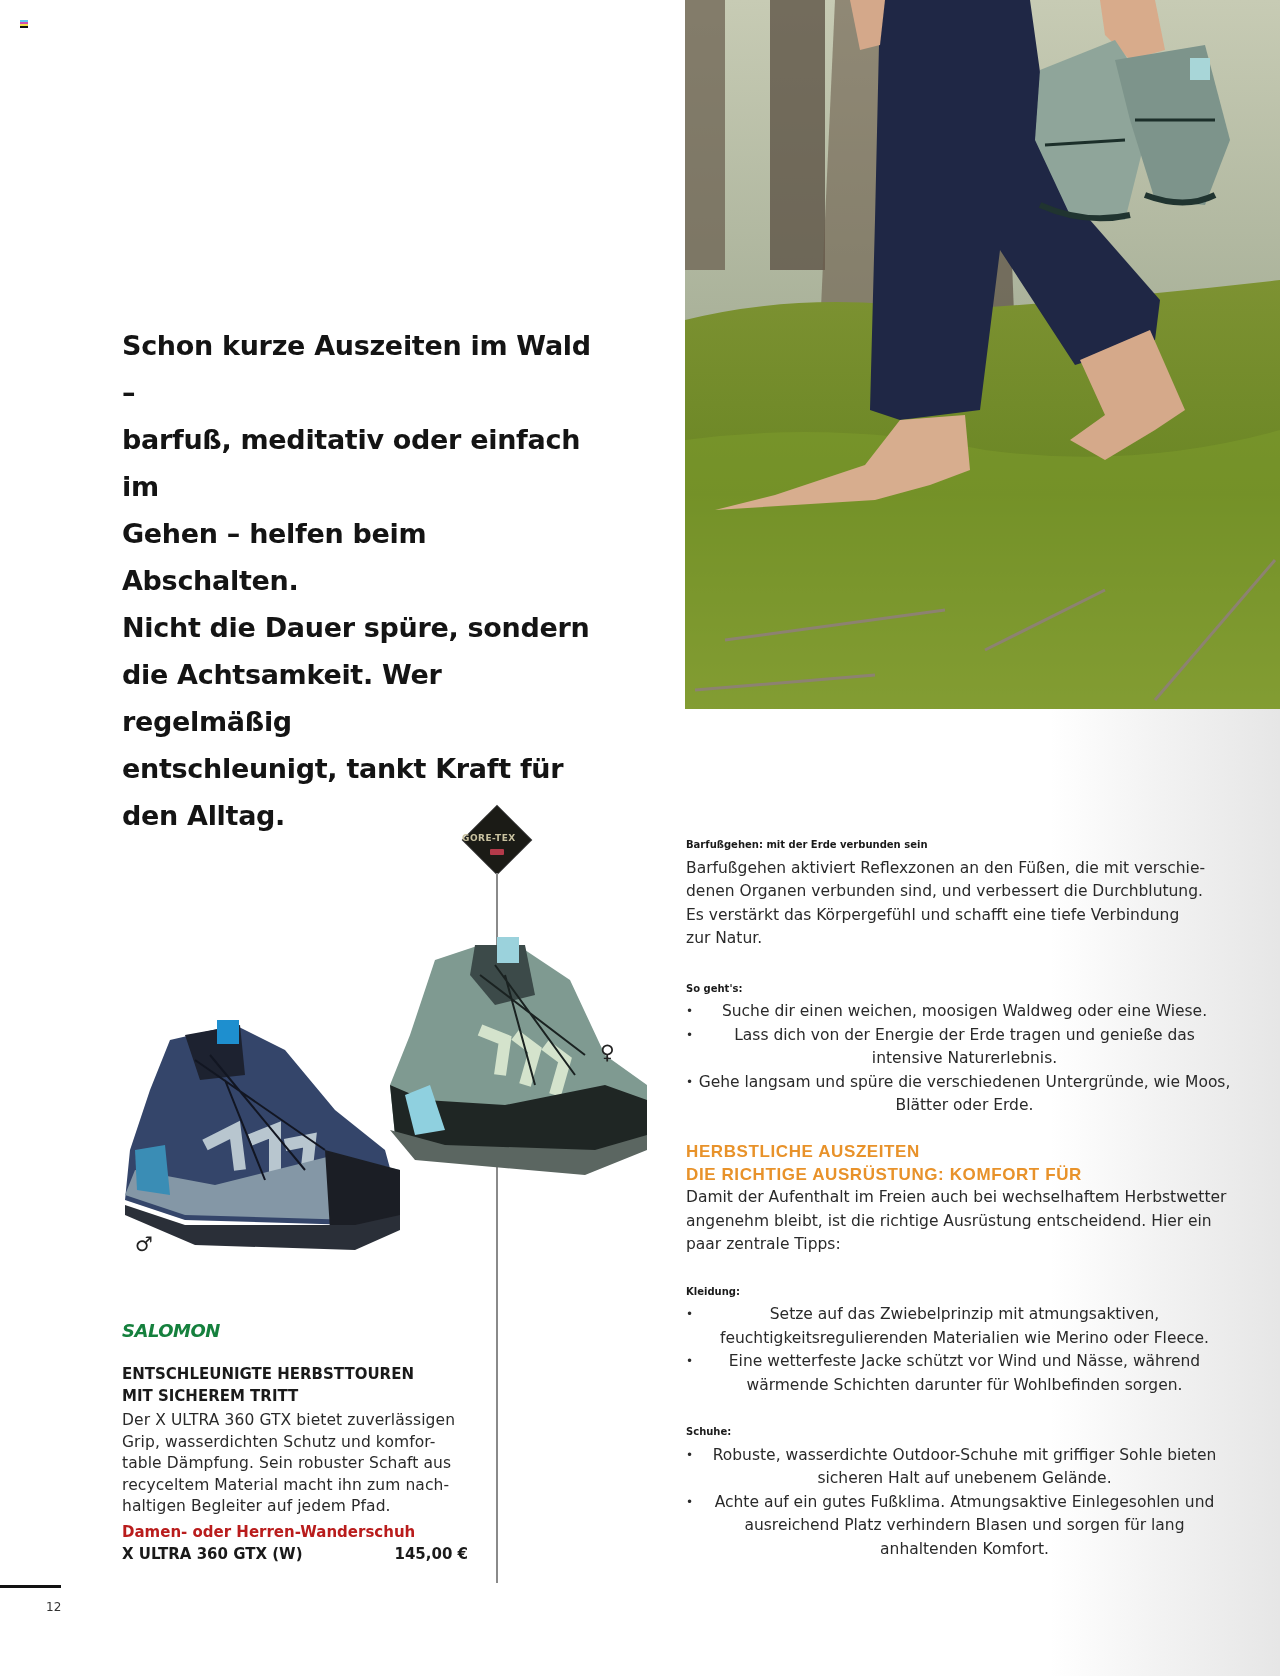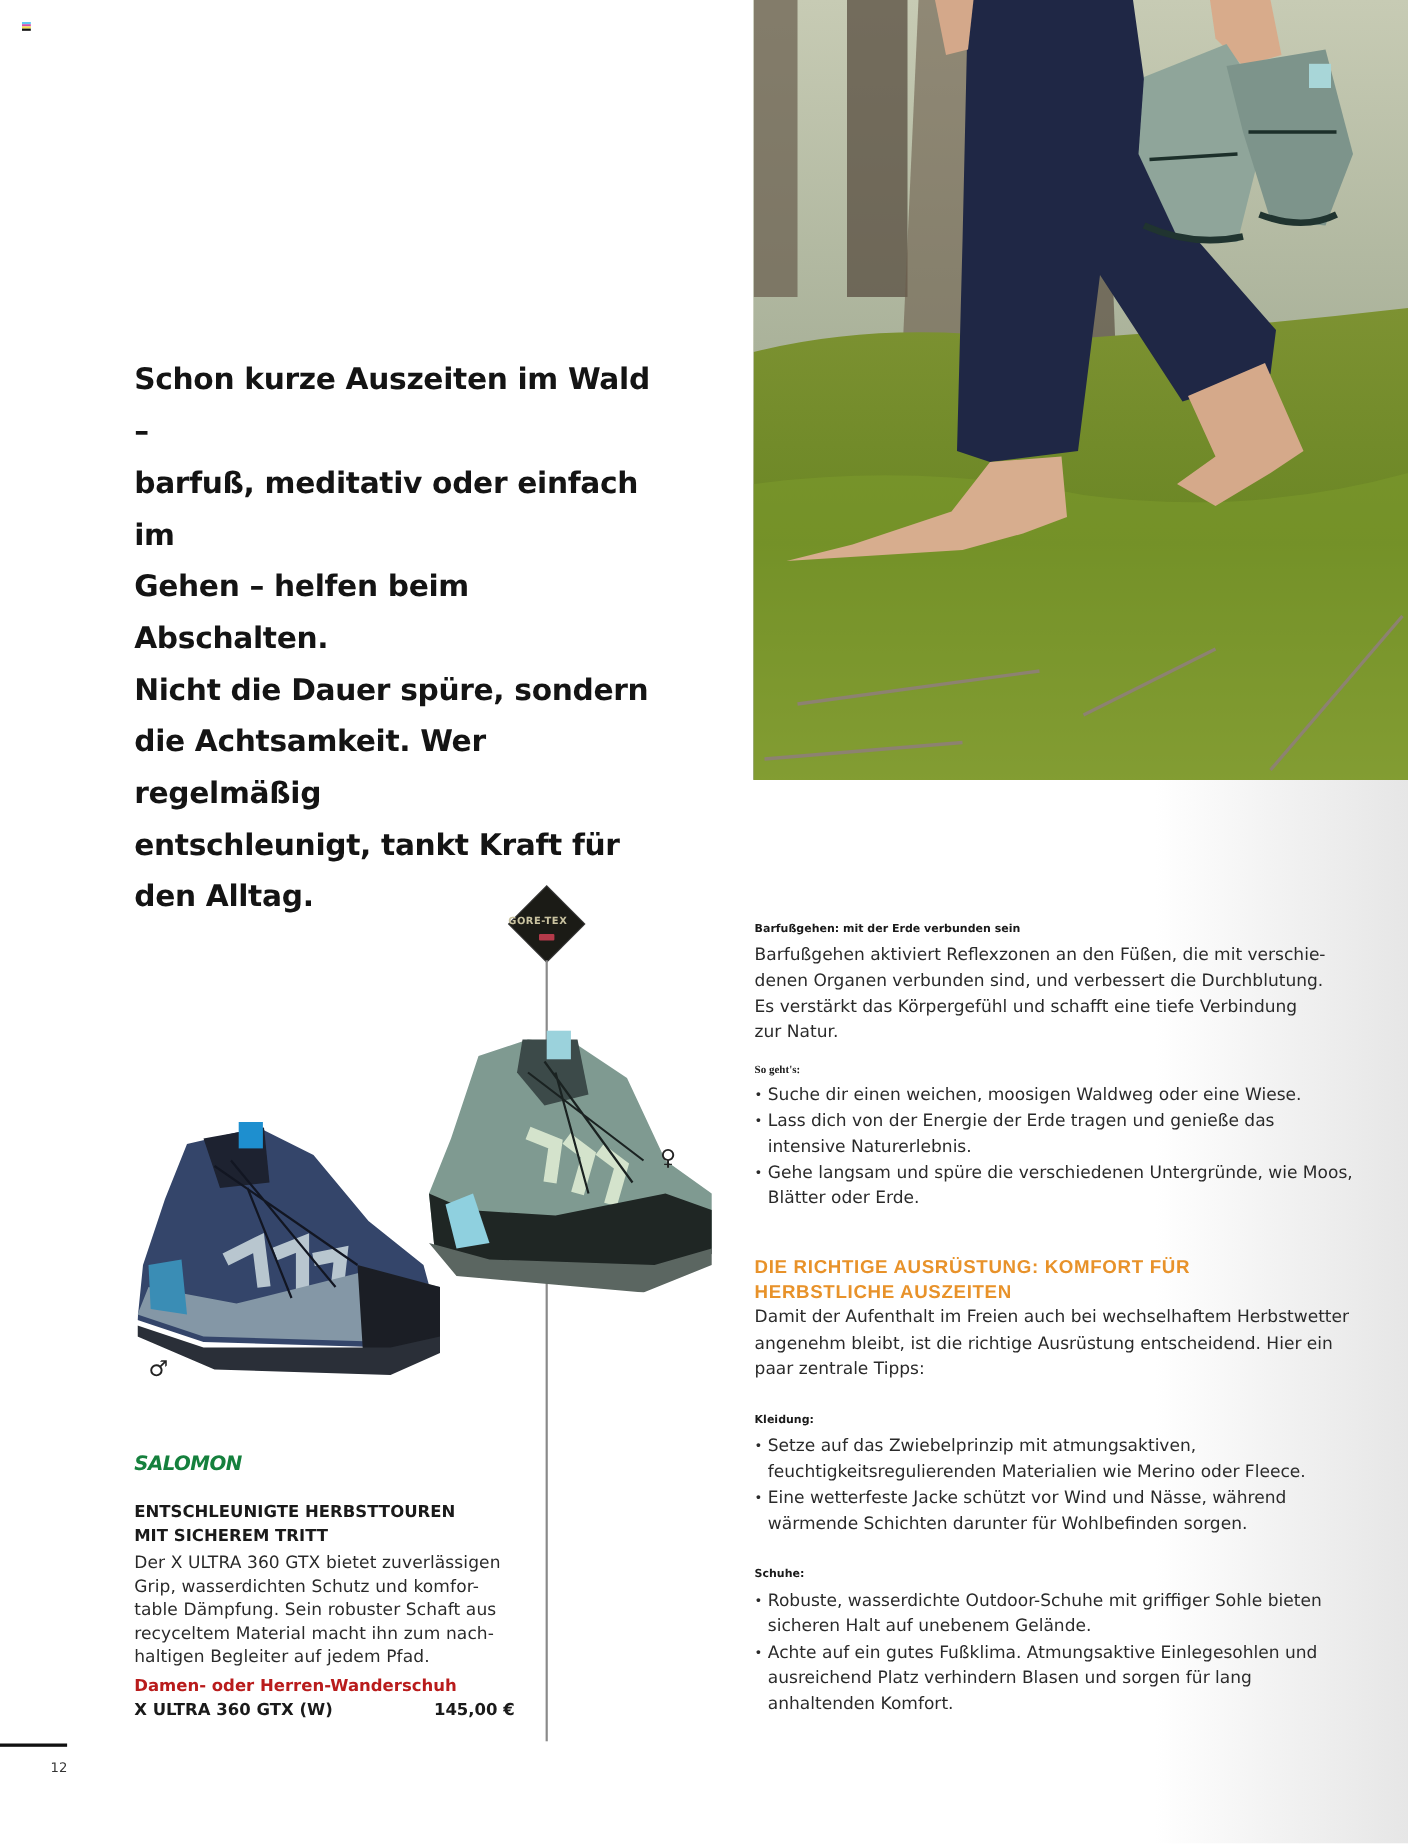--- a/index.html
+++ b/index.html
@@ -69,21 +69,21 @@
   }
   .product-price {
     position: absolute; left: 380px; top: 1543px; width: 88px; text-align: right;
     font-family: "DejaVu Sans", sans-serif; font-weight: bold; font-size: 15px; line-height: 22px; color: #1a1a1a;
   }
 
   .right-col { position: absolute; left: 686px; width: 545px; font-family: "DejaVu Sans", sans-serif; color: #2a2a2a; }
   .right-col .heading { font-weight: bold; font-size: 10px; line-height: 23.5px; color: #1a1a1a; }
   .right-col .para { font-size: 15.5px; line-height: 23.5px; }
   .right-col ul { list-style: none; }
-  .right-col li { position: relative; padding-left: 12px; font-size: 15.5px; line-height: 23.5px; }
+  .right-col li { position: relative; padding-left: 12px; font-size: 15.5px; line-height: 23.5px; text-align: center; }
   .right-col li::before { content: "\2022"; position: absolute; left: 0; top: 0; font-size: 12px; }
   .section-orange {
     font-family: "Liberation Sans", sans-serif; font-weight: bold; font-size: 17px; line-height: 23px;
     letter-spacing: 0.6px; text-transform: uppercase;
   }
 
   .footer-bar { position: absolute; left: 0; top: 1585px; width: 61px; height: 3px; background: #111; }
   .page-number { position: absolute; left: 46px; top: 1600px; font-family: "DejaVu Sans", sans-serif; font-size: 12px; color: #333; }
 </style>
 </head>
@@ -197,32 +197,32 @@
 <div class="product-price">145,00 €</div>
 
 <div class="right-col" style="top: 833px;">
   <div class="heading">Barfußgehen: mit der Erde verbunden sein</div>
   <div class="para">
     <div>Barfußgehen aktiviert Reflexzonen an den Füßen, die mit verschie-</div>
     <div>denen Organen verbunden sind, und verbessert die Durchblutung.</div>
     <div>Es verstärkt das Körpergefühl und schafft eine tiefe Verbindung</div>
     <div>zur Natur.</div>
   </div>
-  <div class="heading" style="margin-top: 10px; font-family: Liberation Serif, serif;">So geht's:</div>
+  <div class="heading" style="margin-top: 26px;">So geht's:</div>
   <ul>
     <li>Suche dir einen weichen, moosigen Waldweg oder eine Wiese.</li>
     <li>Lass dich von der Energie der Erde tragen und genieße das intensive Naturerlebnis.</li>
     <li>Gehe langsam und spüre die verschiedenen Untergründe, wie Moos, Blätter oder Erde.</li>
   </ul>
 </div>
 
 <div class="right-col" style="top: 1140px;">
   <div class="section-orange" style="color:#e8922a;">
+    <div>HERBSTLICHE AUSZEITEN</div>
     <div>DIE RICHTIGE AUSRÜSTUNG: KOMFORT FÜR</div>
-    <div>HERBSTLICHE AUSZEITEN</div>
   </div>
   <div class="para">Damit der Aufenthalt im Freien auch bei wechselhaftem Herbstwetter angenehm bleibt, ist die richtige Ausrüstung entscheidend. Hier ein paar zentrale Tipps:</div>
   <div class="heading" style="margin-top: 23px;">Kleidung:</div>
   <ul>
     <li>Setze auf das Zwiebelprinzip mit atmungsaktiven, feuchtigkeitsregulierenden Materialien wie Merino oder Fleece.</li>
     <li>Eine wetterfeste Jacke schützt vor Wind und Nässe, während wärmende Schichten darunter für Wohlbefinden sorgen.</li>
   </ul>
   <div class="heading" style="margin-top: 23px;">Schuhe:</div>
   <ul>
     <li>Robuste, wasserdichte Outdoor-Schuhe mit griffiger Sohle bieten sicheren Halt auf unebenem Gelände.</li>

